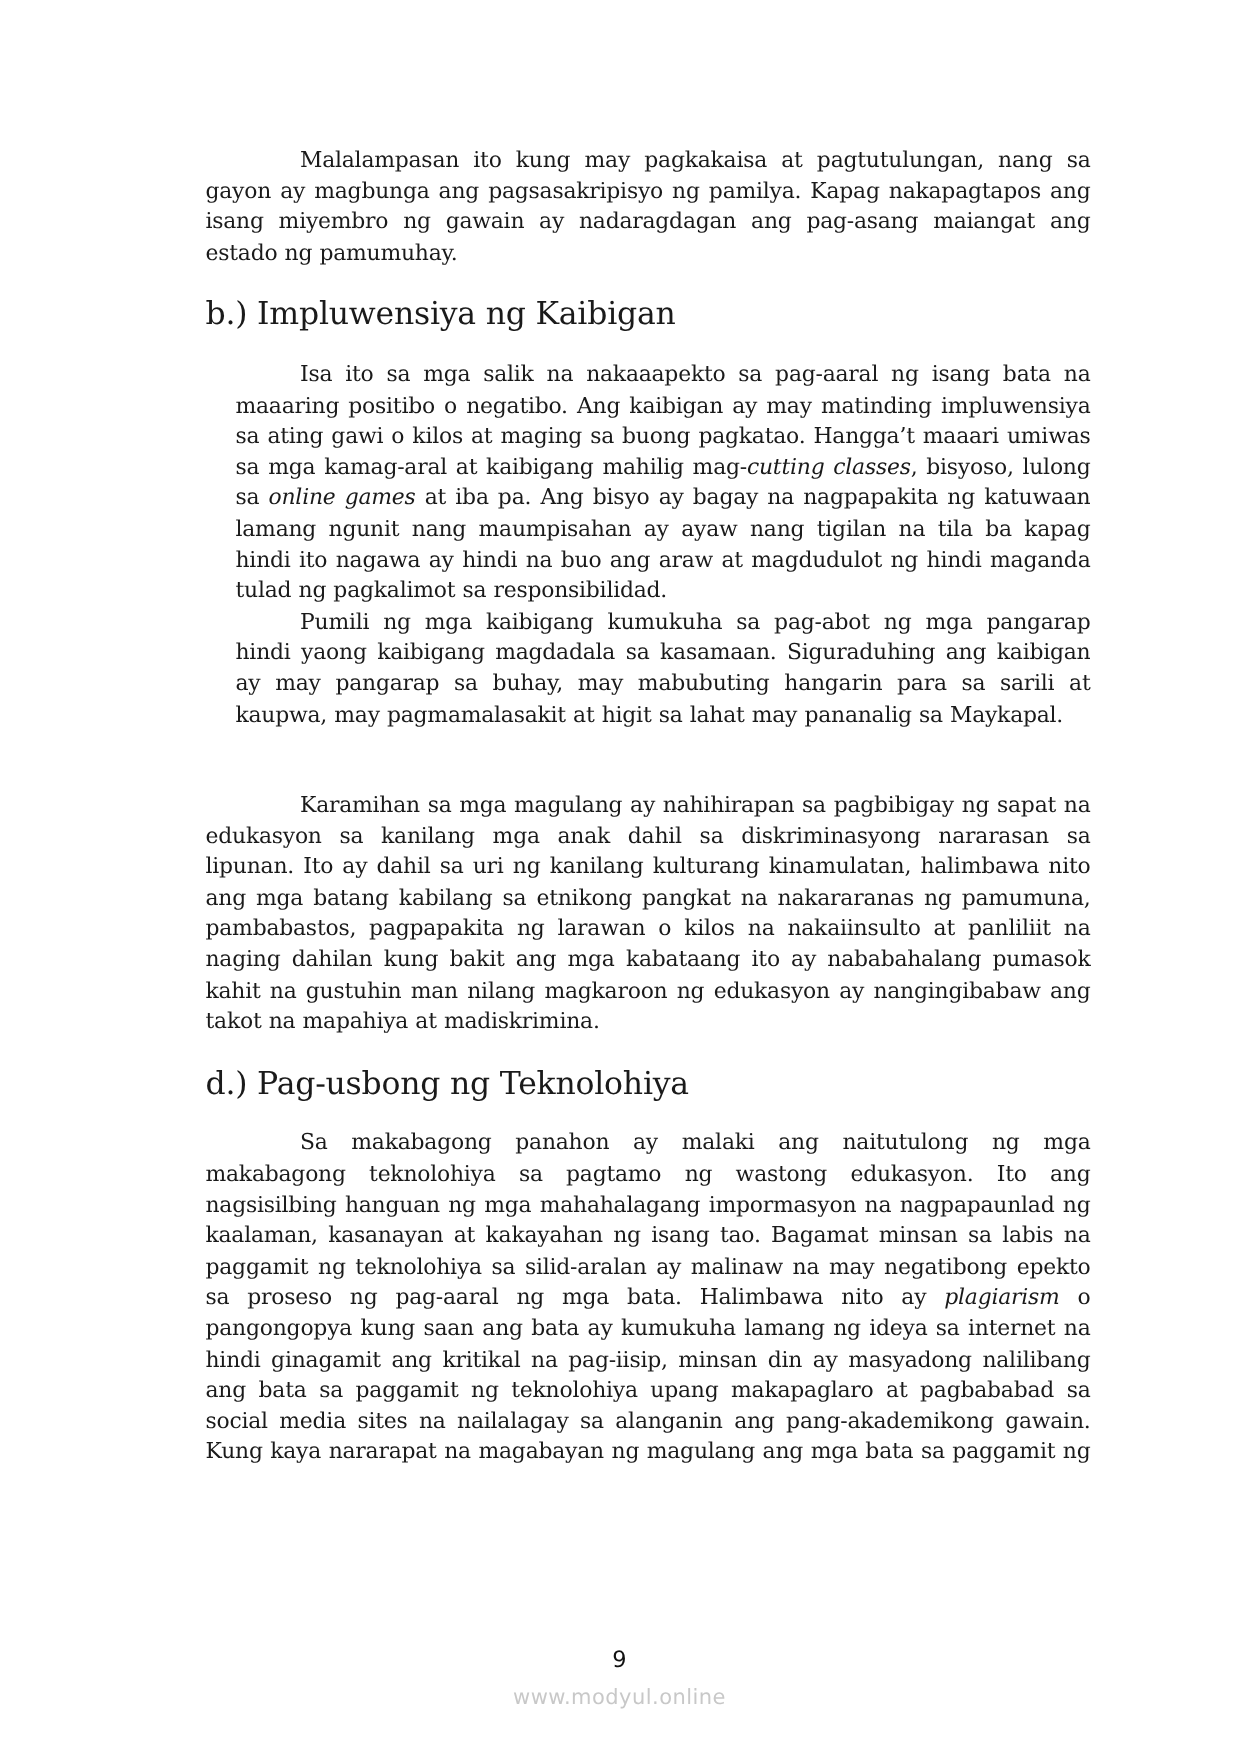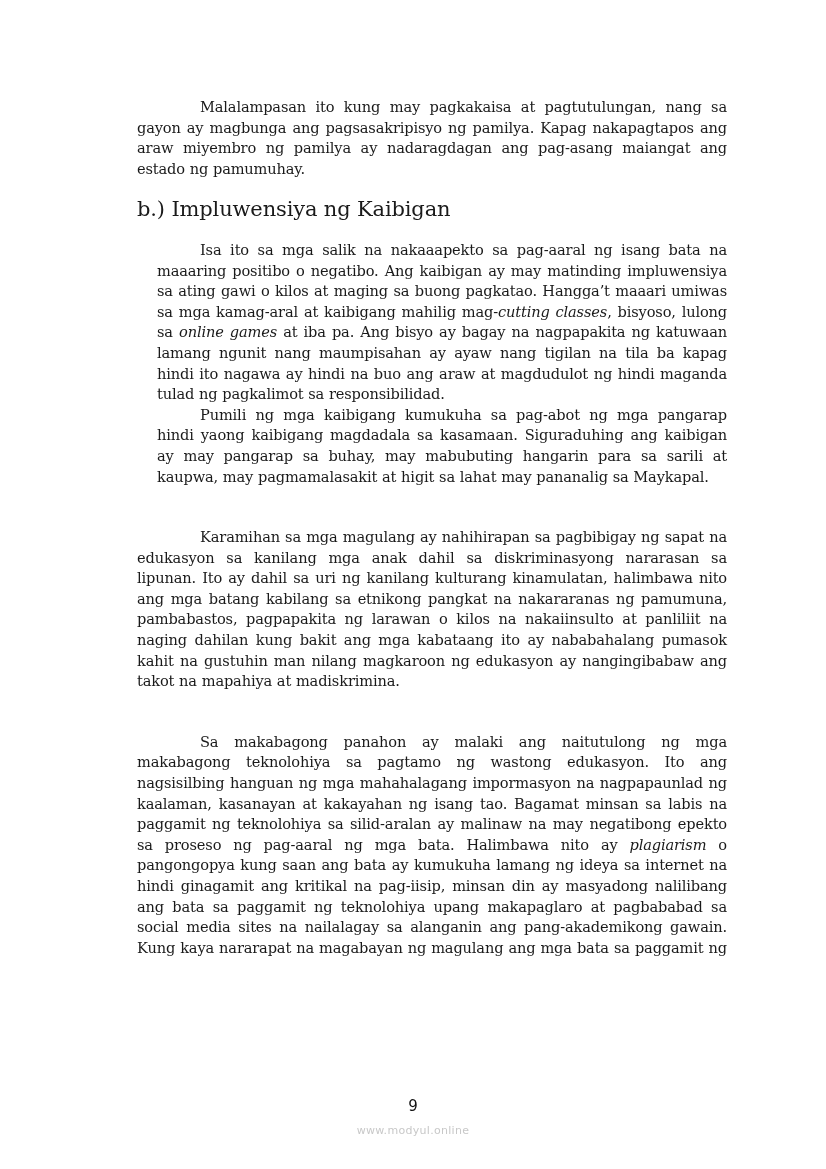--- a/index.html
+++ b/index.html
@@ -53,51 +53,52 @@
       font-size: 15px;
       color: #111;
     }
     .watermark {
       position: absolute;
       left: 0;
       width: 826px;
       top: 1124px;
       text-align: center;
       font-family: "DejaVu Sans", "Liberation Sans", sans-serif;
-      font-size: 11px;
+      font-size: 14px;
       color: #c8c8c8;
       letter-spacing: 0.3px;
     }
   </style>
 </head>
 <body>
 
 <div class="page">
 
-  <p class="para">Malalampasan ito kung may pagkakaisa at pagtutulungan, nang sa gayon ay magbunga ang pagsasakripisyo ng pamilya. Kapag nakapagtapos ang araw miyembro ng pamilya ay nadaragdagan ang pag-asang maiangat ang estado ng pamumuhay.</p>
+  <p class="para">Malalampasan ito kung may pagkakaisa at pagtutulungan, nang sa gayon ay magbunga ang pagsasakripisyo ng pamilya. Kapag nakapagtapos ang isang miyembro ng gawain ay nadaragdagan ang pag-asang maiangat ang estado ng pamumuhay.</p>
 
   <div class="gap-after-para"></div>
 
   <div>
     <p class="heading">b.) Impluwensiya ng Kaibigan</p>
     <div class="gap-after-heading"></div>
     <p class="para inset"><span>Isa ito sa mga salik na nakaaapekto sa pag-aaral ng isang bata na maaaring positibo o negatibo. Ang kaibigan ay may matinding impluwensiya sa ating gawi o kilos at maging sa buong pagkatao. Hangga’t maaari umiwas sa mga kamag-aral at kaibigang mahilig mag-</span><em>cutting classes</em><span>, bisyoso, lulong sa </span><em>online games</em><span> at iba pa. Ang bisyo ay bagay na nagpapakita ng katuwaan lamang ngunit nang maumpisahan ay ayaw nang tigilan na tila ba kapag hindi ito nagawa ay hindi na buo ang araw at magdudulot ng hindi maganda tulad ng pagkalimot sa responsibilidad.</span></p>
     <p class="para inset">Pumili ng mga kaibigang kumukuha sa pag-abot ng mga pangarap hindi yaong kaibigang magdadala sa kasamaan. Siguraduhing ang kaibigan ay may pangarap sa buhay, may mabubuting hangarin para sa sarili at kaupwa, may pagmamalasakit at higit sa lahat may pananalig sa Maykapal.</p>
   </div>
 
   <div class="gap-after-para"></div>
 
   <div>
     <div class="gap-after-heading"></div>
     <p class="para">Karamihan sa mga magulang ay nahihirapan sa pagbibigay ng sapat na edukasyon sa kanilang mga anak dahil sa diskriminasyong nararasan sa lipunan. Ito ay dahil sa uri ng kanilang kulturang kinamulatan, halimbawa nito ang mga batang kabilang sa etnikong pangkat na nakararanas ng pamumuna, pambabastos, pagpapakita ng larawan o kilos na nakaiinsulto at panliliit na naging dahilan kung bakit ang mga kabataang ito ay nababahalang pumasok kahit na gustuhin man nilang magkaroon ng edukasyon ay nangingibabaw ang takot na mapahiya at madiskrimina.</p>
   </div>
 
   <div class="gap-after-para"></div>
 
   <div>
+    <p class="heading">d.) Pag-usbong ng Teknolohiya</p>
     <div class="gap-after-heading"></div>
     <p class="para" style="text-align-last: justify;"><span>Sa makabagong panahon ay malaki ang naitutulong ng mga makabagong teknolohiya sa pagtamo ng wastong edukasyon. Ito ang nagsisilbing hanguan ng mga mahahalagang impormasyon na nagpapaunlad ng kaalaman, kasanayan at kakayahan ng isang tao. Bagamat minsan sa labis na paggamit ng teknolohiya sa silid-aralan ay malinaw na may negatibong epekto sa proseso ng pag-aaral ng mga bata. Halimbawa nito ay </span><em>plagiarism</em><span> o pangongopya kung saan ang bata ay kumukuha lamang ng ideya sa internet na hindi ginagamit ang kritikal na pag-iisip, minsan din ay masyadong nalilibang ang bata sa paggamit ng teknolohiya upang makapaglaro at pagbababad sa social media sites na nailalagay sa alanganin ang pang-akademikong gawain. Kung kaya nararapat na magabayan ng magulang ang mga bata sa paggamit ng</span></p>
   </div>
 
 </div>
 
 <div class="page-number">9</div>
 <div class="watermark">www.modyul.online</div>
 
 </body></html>

